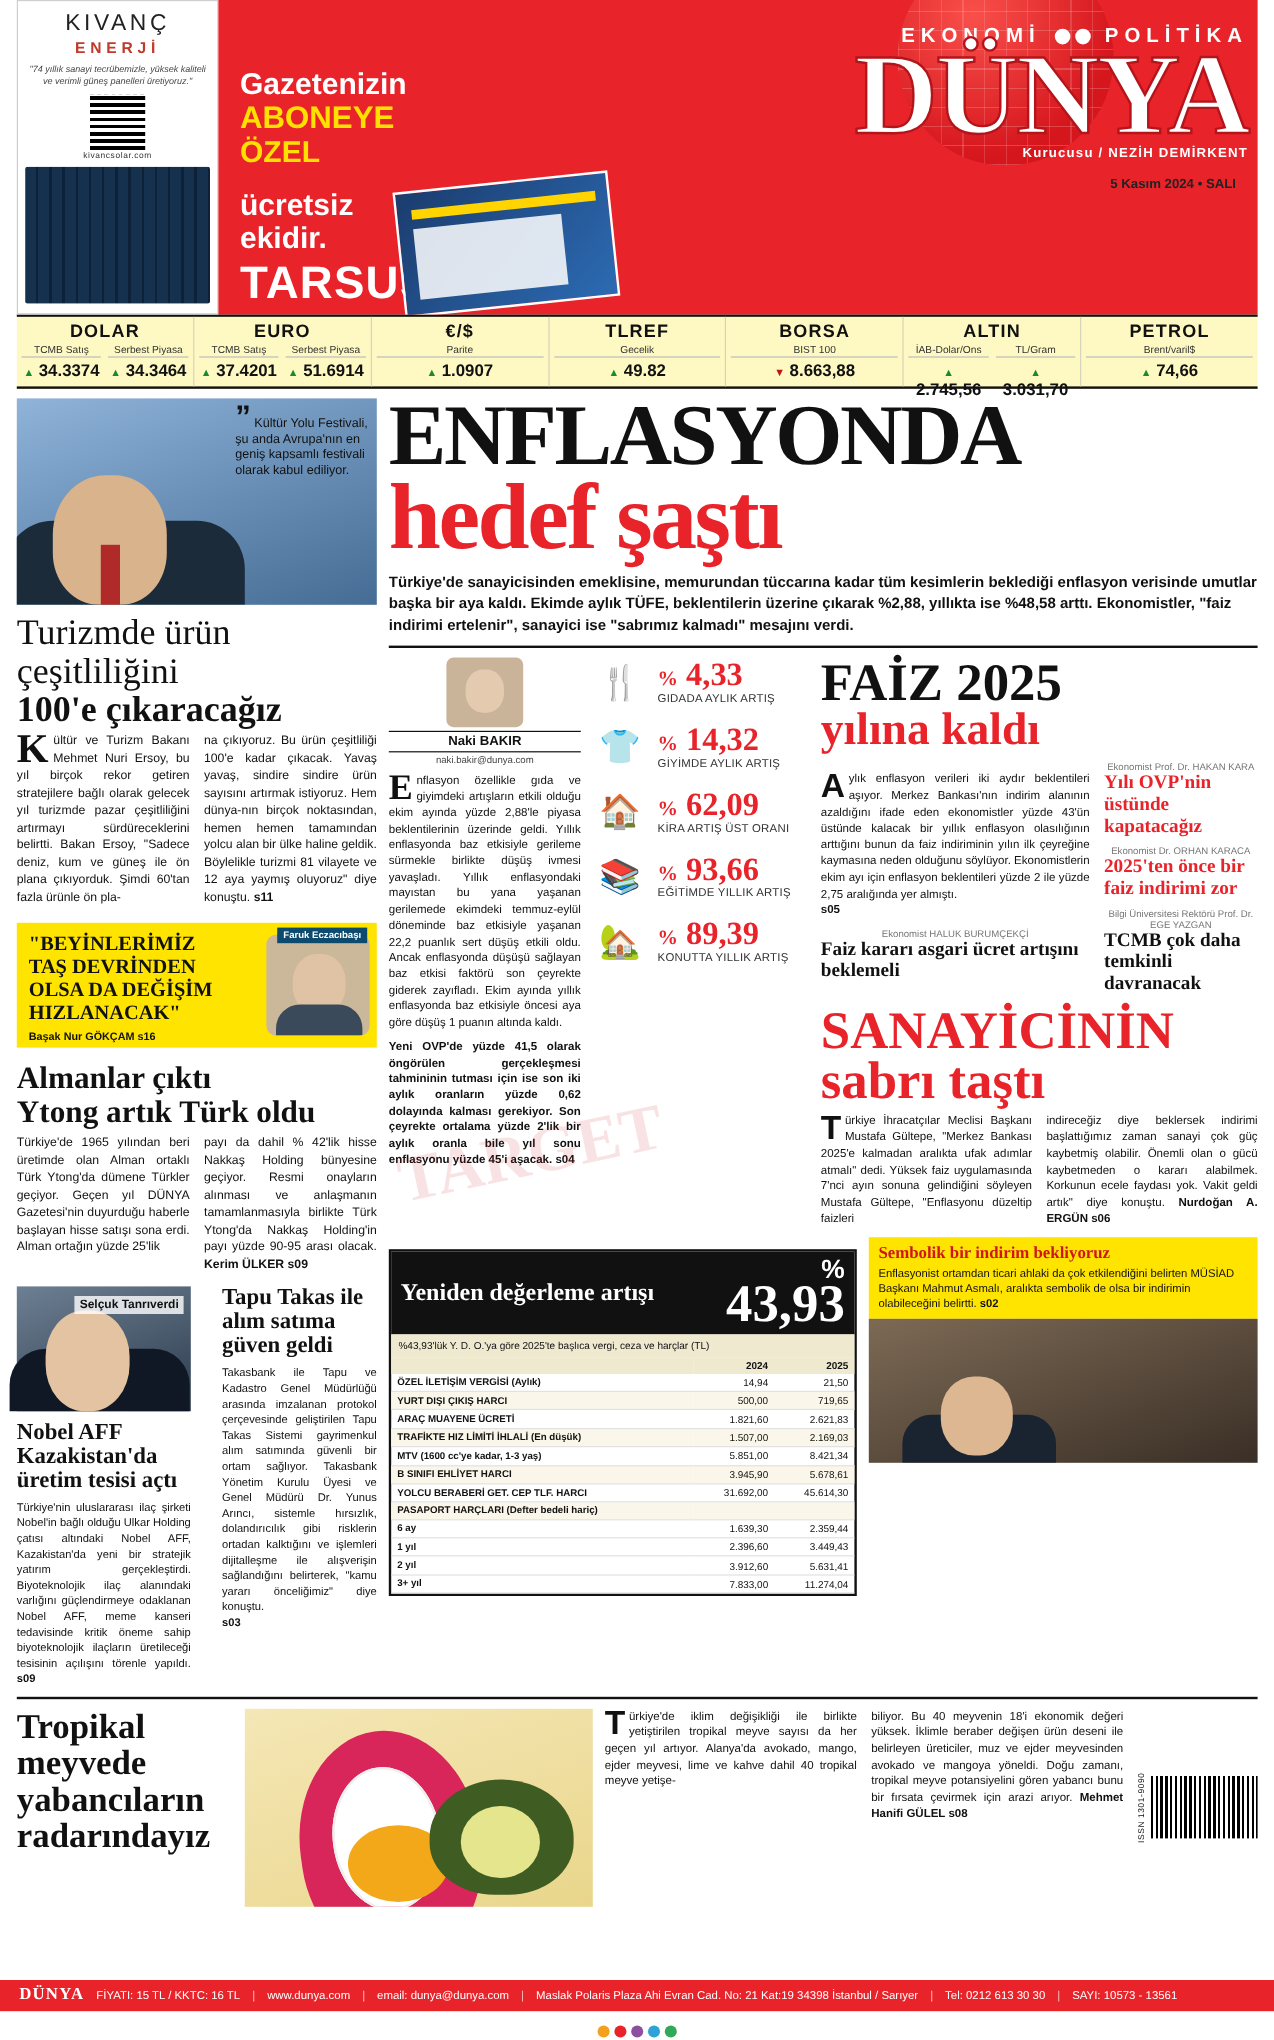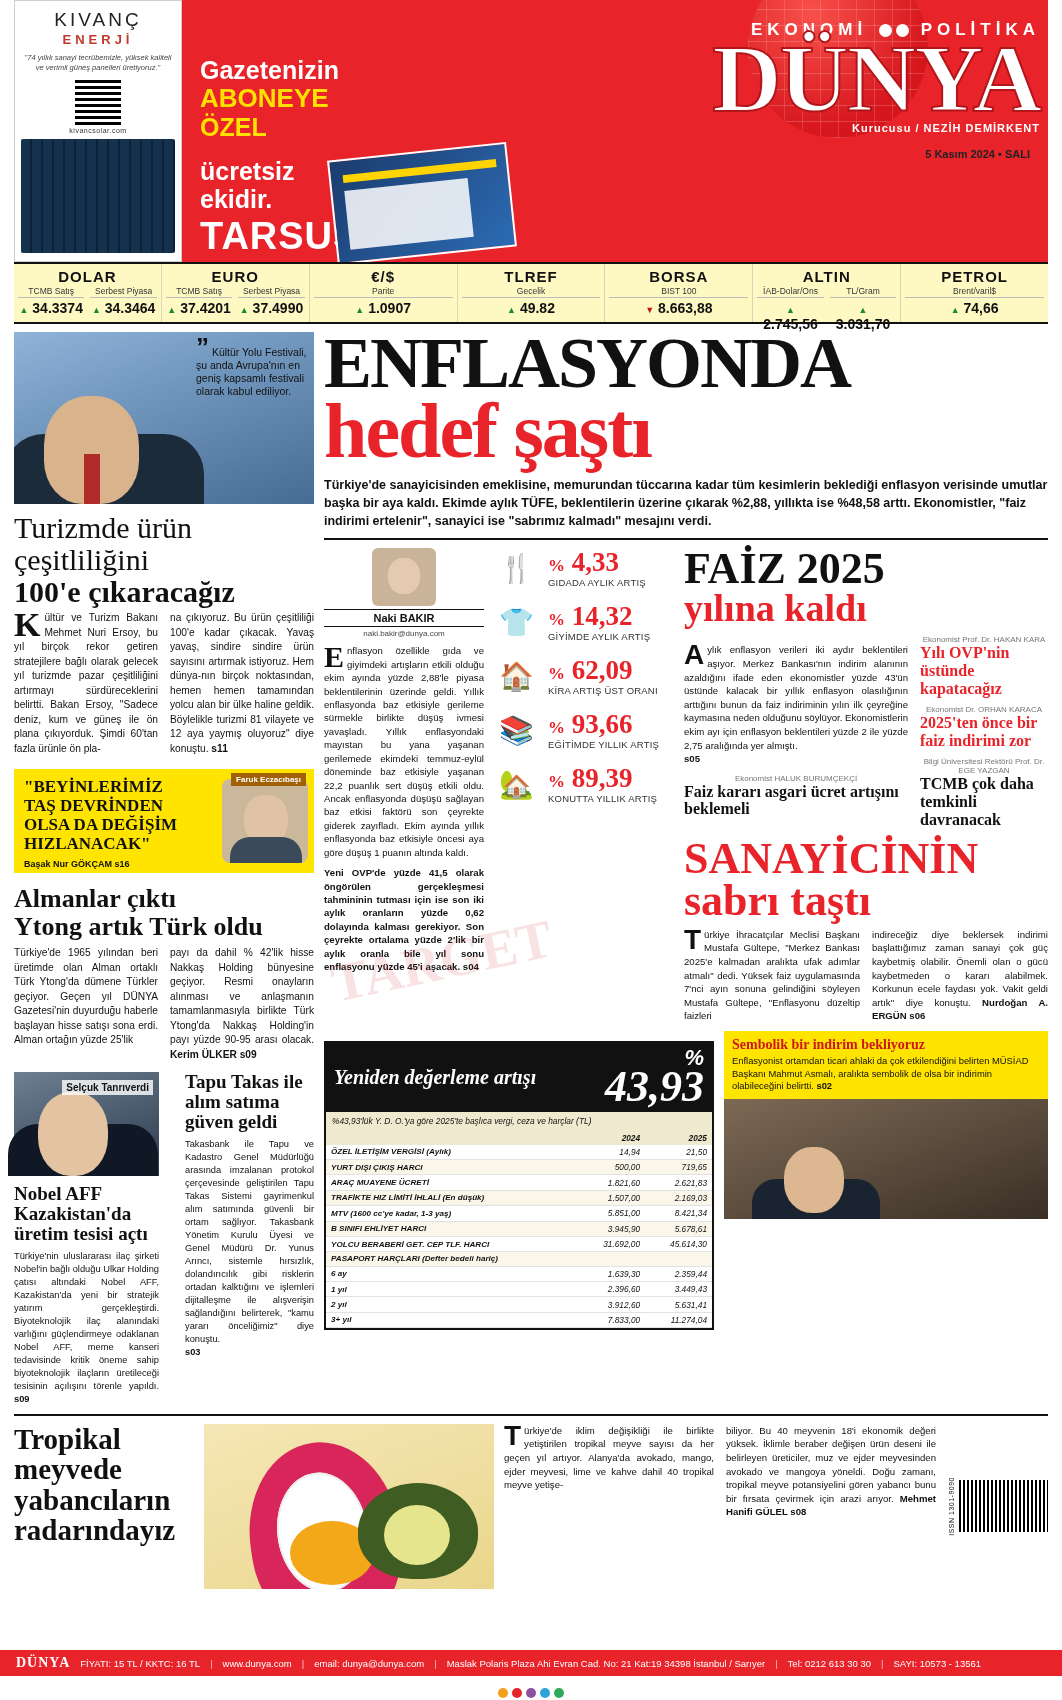--- a/index.html
+++ b/index.html
@@ -97,21 +97,21 @@
   .two-col { column-count:2; column-gap:12px; font-size:10.2px; line-height:1.42; text-align:justify; }
   .two-col .dropcap:first-letter { float:left; font-size:34px; line-height:28px; font-weight:700; padding-right:4px; font-family:"Liberation Serif",serif;}
   .byline { font-weight:700; }
 
   .yellowbox { background:#ffe400; margin-top:10px; padding:8px 10px; position:relative; height:104px; overflow:hidden;}
   .yellowbox .t { font-size:17px; font-weight:700; line-height:1.12; width:62%; font-family:"Liberation Serif",serif;}
   .yellowbox .src { font-size:9px; font-weight:700; margin-top:6px; }
   .yellowbox .ph { position:absolute; right:6px; top:10px; width:86px; height:84px; background:#cbb89a; border-radius:8px; overflow:hidden;}
   .yellowbox .ph .f { position:absolute; left:22px; top:16px; width:44px; height:50px; background:#e0c3a4; border-radius:45%;}
   .yellowbox .ph .s { position:absolute; left:8px; bottom:0; width:72px; height:26px; background:#3a4a5a; border-radius:20px 20px 0 0;}
-  .tag-red { position:absolute; right:8px; top:4px; background:#a16207; color:#fff; font-size:8px; font-weight:700; padding:2px 5px; z-index:3;}
+  .tag-red { position:absolute; right:8px; top:4px; background:#0c4a6e; color:#fff; font-size:8px; font-weight:700; padding:2px 5px; z-index:3;}
 
   .h-sub { font-size:26px; font-weight:700; line-height:1.06; margin:12px 0 6px; font-family:"Liberation Serif",serif;}
 
   .mini-photo { width:100%; height:118px; background:linear-gradient(160deg,#6d7f92,#2c3b4d); position:relative; margin-top:10px;}
   .mini-photo .h2 { position:absolute; left:24px; bottom:0; width:70px; height:84px; background:#e3c3a2; border-radius:46%;}
   .mini-photo .b2 { position:absolute; left:-6px; bottom:0; width:150px; height:52px; background:#101826; border-radius:30px 30px 0 0;}
   .name-tag { position:absolute; right:6px; top:8px; font-size:10px; font-weight:700; text-align:right; color:#111; background:rgba(255,255,255,.8); padding:2px 4px;}
 
   
   .bighead { font-family:"Liberation Serif", serif; line-height:.88; }
@@ -144,21 +144,21 @@
   .rtext { font-size:9.6px; line-height:1.42; text-align:justify; margin-top:8px;}
   .rtext .dropcap:first-letter{ float:left; font-size:28px; line-height:23px; font-weight:700; padding-right:3px;}
   .kicker { font-size:8px; color:#777; margin-top:8px;text-align:center;}
   .sub-h { font-size:16px; font-weight:700; line-height:1.1; font-family:"Liberation Serif",serif;}
   .sub-h.red { color:#e8232a; }
 
   .sanayi1 { font-size:44px; font-weight:700; color:#e8232a; line-height:.95; font-family:"Liberation Serif",serif; margin-top:10px;}
   .sanayi2 { font-size:44px; font-weight:700; color:#e8232a; line-height:.95; font-family:"Liberation Serif",serif;}
 
   
-  .tbl-wrap { border:2px solid #111; margin-top:10px;font-style:italic; }
+  .tbl-wrap { border:2px solid #111; margin-top:10px; }
   .tbl-head { background:#111; color:#fff; display:flex; align-items:center; padding:6px 8px; }
   .tbl-head .t { font-size:20px; font-weight:700; line-height:1.02; font-family:"Liberation Serif",serif;}
   .tbl-head .big { margin-left:auto; text-align:right; line-height:.86;}
   .tbl-head .big .pc { font-size:22px; font-weight:700;}
   .tbl-head .big .nm { font-size:44px; font-weight:700; font-family:"Liberation Serif",serif;}
   .tbl-note { background:#efe9cf; font-size:8.4px; padding:4px 6px; line-height:1.3;}
   .tbl { width:100%; border-collapse:collapse; font-size:8.3px; }
   .tbl th { background:#efe9cf; font-size:8.3px; text-align:right; padding:2px 5px; }
   .tbl th:first-child { text-align:left; }
   .tbl td { padding:2.2px 5px; text-align:right; border-bottom:1px solid #e2e2e2;}
@@ -256,21 +256,21 @@
 
     <div class="rate">
       <div class="nm">EURO</div>
       <div class="cols">
         <div class="col">
             <div class="lbl">TCMB Satış</div>
           <div class="val"><span class="arrow-up">▲</span> <span>37.4201</span></div>
           </div>
         <div class="col">
             <div class="lbl">Serbest Piyasa</div>
-          <div class="val"><span class="arrow-up">▲</span> <span>37.4990</span></div>
+          <div class="val"><span class="arrow-up">▲</span> <span>51.6914</span></div>
           </div>
       </div>
     </div>
 
     <div class="rate">
       <div class="nm">€/$</div>
       <div class="cols">
           <div class="col">
         <div class="lbl">Parite</div>
         <div class="val"><span class="arrow-up">▲</span> <span>1.0907</span></div>

